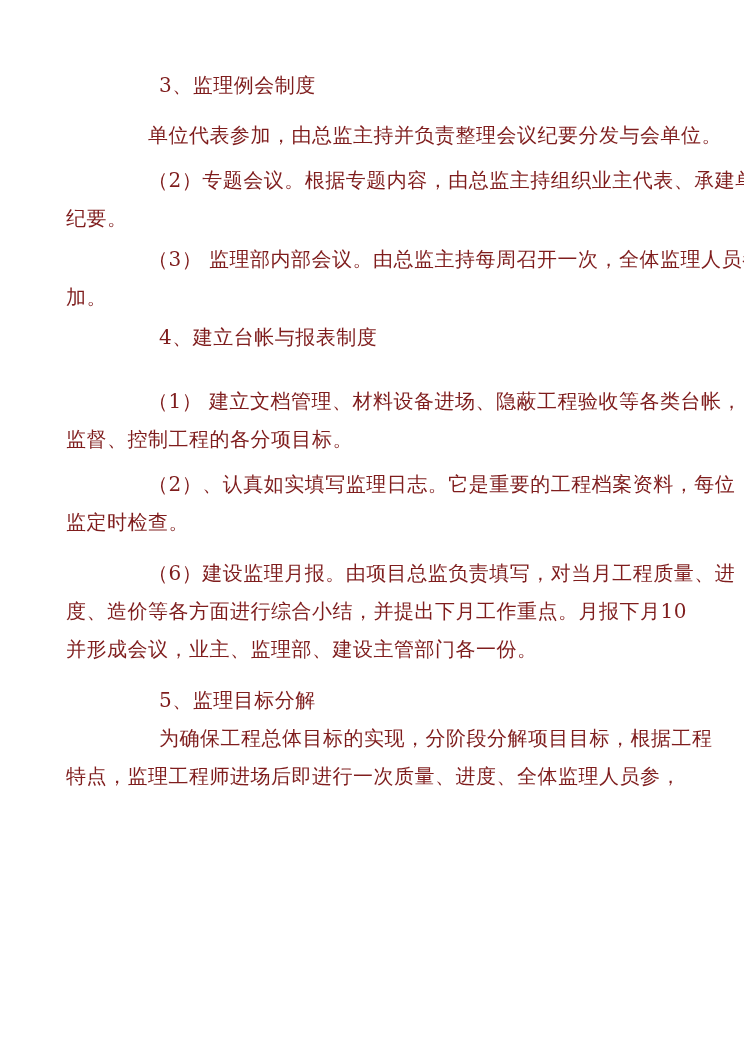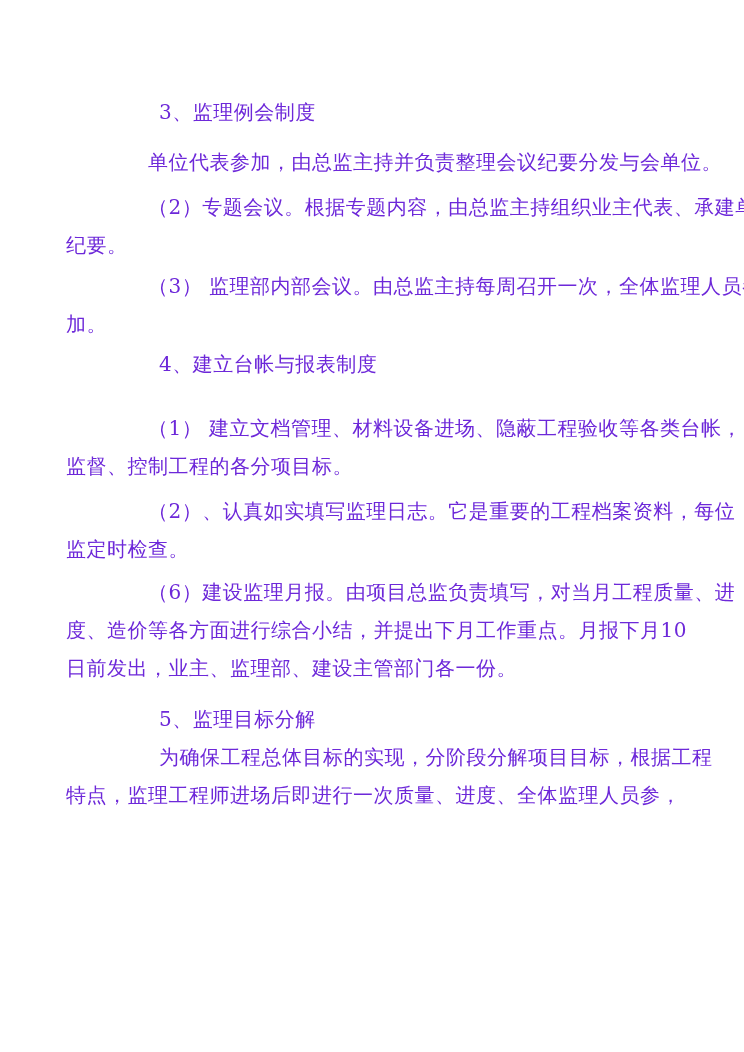--- a/index.html
+++ b/index.html
@@ -10,39 +10,39 @@
   .page {
     position: relative;
     width: 744px;
     height: 1052px;
     background: #ffffff;
     overflow: hidden;
   }
   .content {
     position: absolute;
     left: 66px;
-    top: 93px;
+    top: 66px;
     width: 612px;
     font-family: "DejaVu Serif", "Liberation Serif", serif;
     font-size: 20px;
     line-height: 38px;
     letter-spacing: 0.5px;
-    color: #6d28d9;
+    color: #7f1d1d;
   }
   .para { margin: 0; }
   .para .line { white-space: nowrap; }
   
   .para .line:first-child { padding-left: 82px; }
   
   .para.indent-lg .line:first-child { padding-left: 93px; }
   
   .mb12 { margin-bottom: 12px; }
   .mb9  { margin-bottom: 26px; }
   .mb7  { margin-bottom: 7px; }
-  .mb5  { margin-bottom: 5px; }
+  .mb5  { margin-bottom: 13px; }
   .mb3  { margin-bottom: 3px; }
   .mb2  { margin-bottom: 2px; }
   .mb13 { margin-bottom: 13px; }
   .mb0  { margin-bottom: 0; }
 </style>
 </head>
 <body>
 
 <div class="page">
   <div class="content">
@@ -75,21 +75,21 @@
     </div>
 
     <div class="para mb5">
       <div class="line">（2）、认真如实填写监理日志。它是重要的工程档案资料，每位</div>
       <div class="line">监定时检查。</div>
     </div>
 
     <div class="para mb13">
       <div class="line">（6）建设监理月报。由项目总监负责填写，对当月工程质量、进</div>
       <div class="line">度、造价等各方面进行综合小结，并提出下月工作重点。月报下月10</div>
-      <div class="line">日前发出，业主、监理部、建设主管部门各一份。</div>
+      <div class="line">并形成会议，业主、监理部、建设主管部门各一份。</div>
     </div>
 
     <div class="para indent-lg mb0">
       <div class="line">5、监理目标分解</div>
     </div>
 
     <div class="para indent-lg mb0">
       <div class="line">为确保工程总体目标的实现，分阶段分解项目目标，根据工程</div>
       <div class="line">特点，监理工程师进场后即进行一次质量、进度、全体监理人员参，</div>
     </div>

